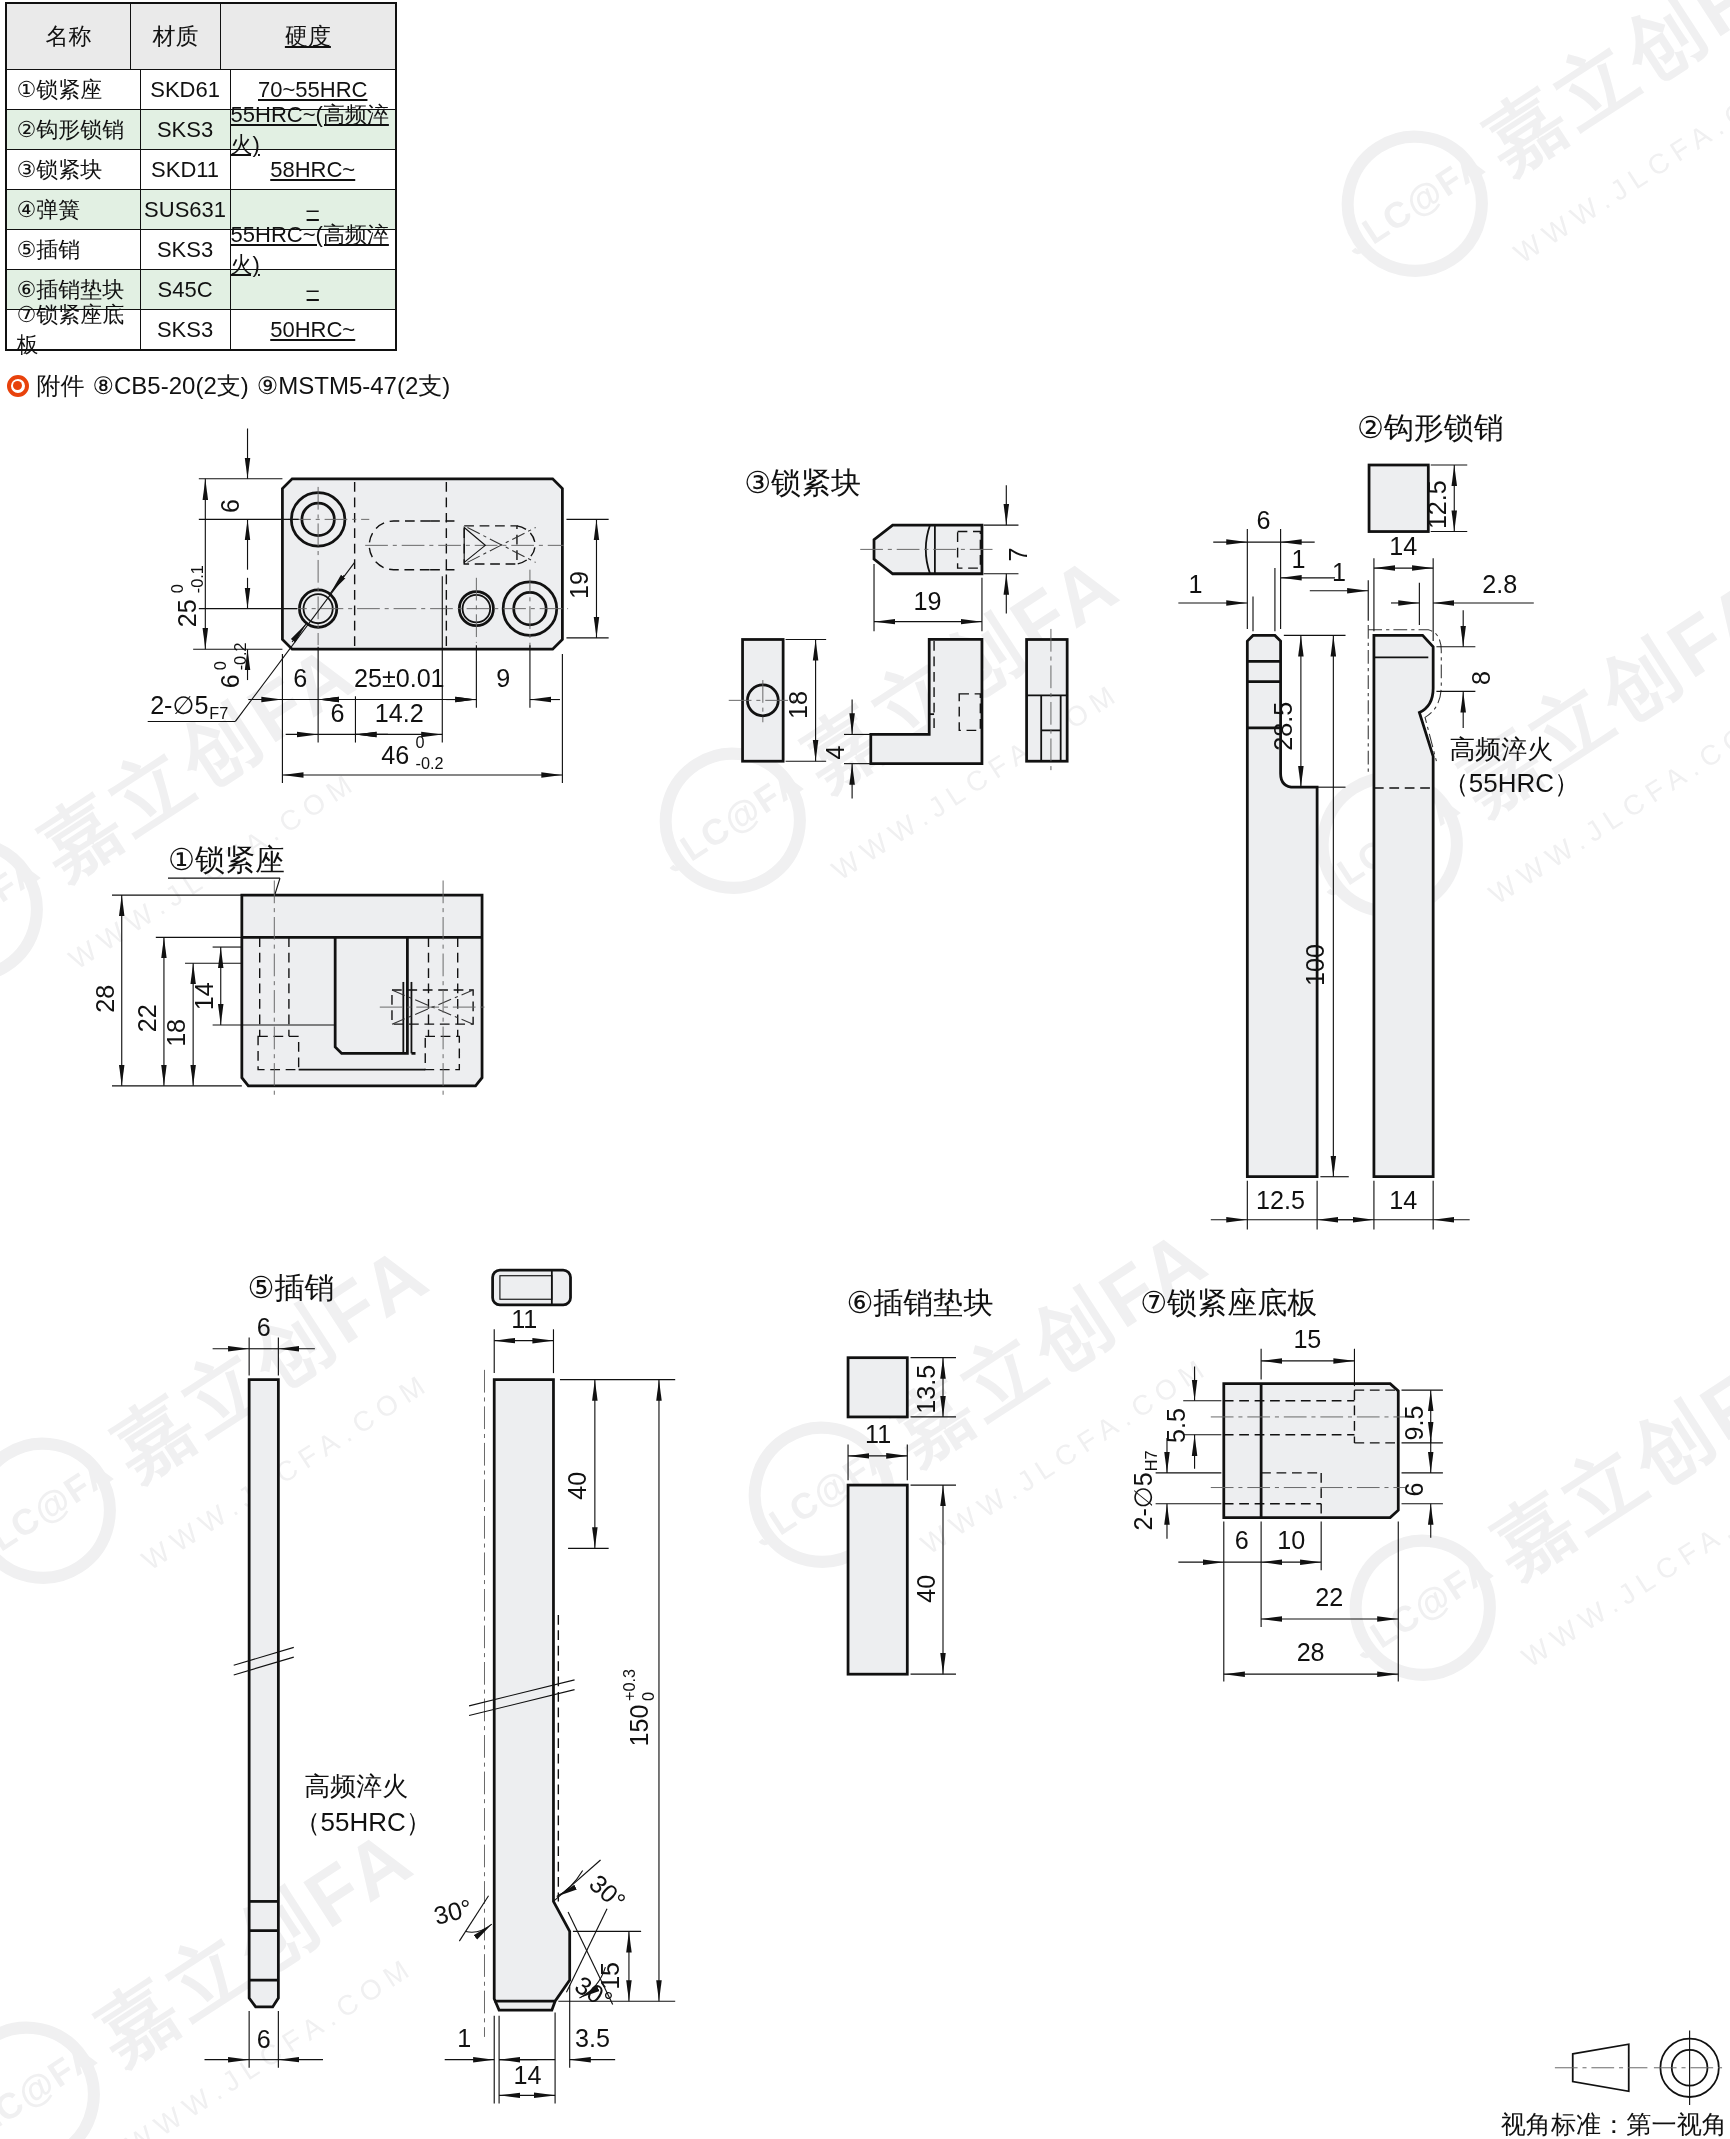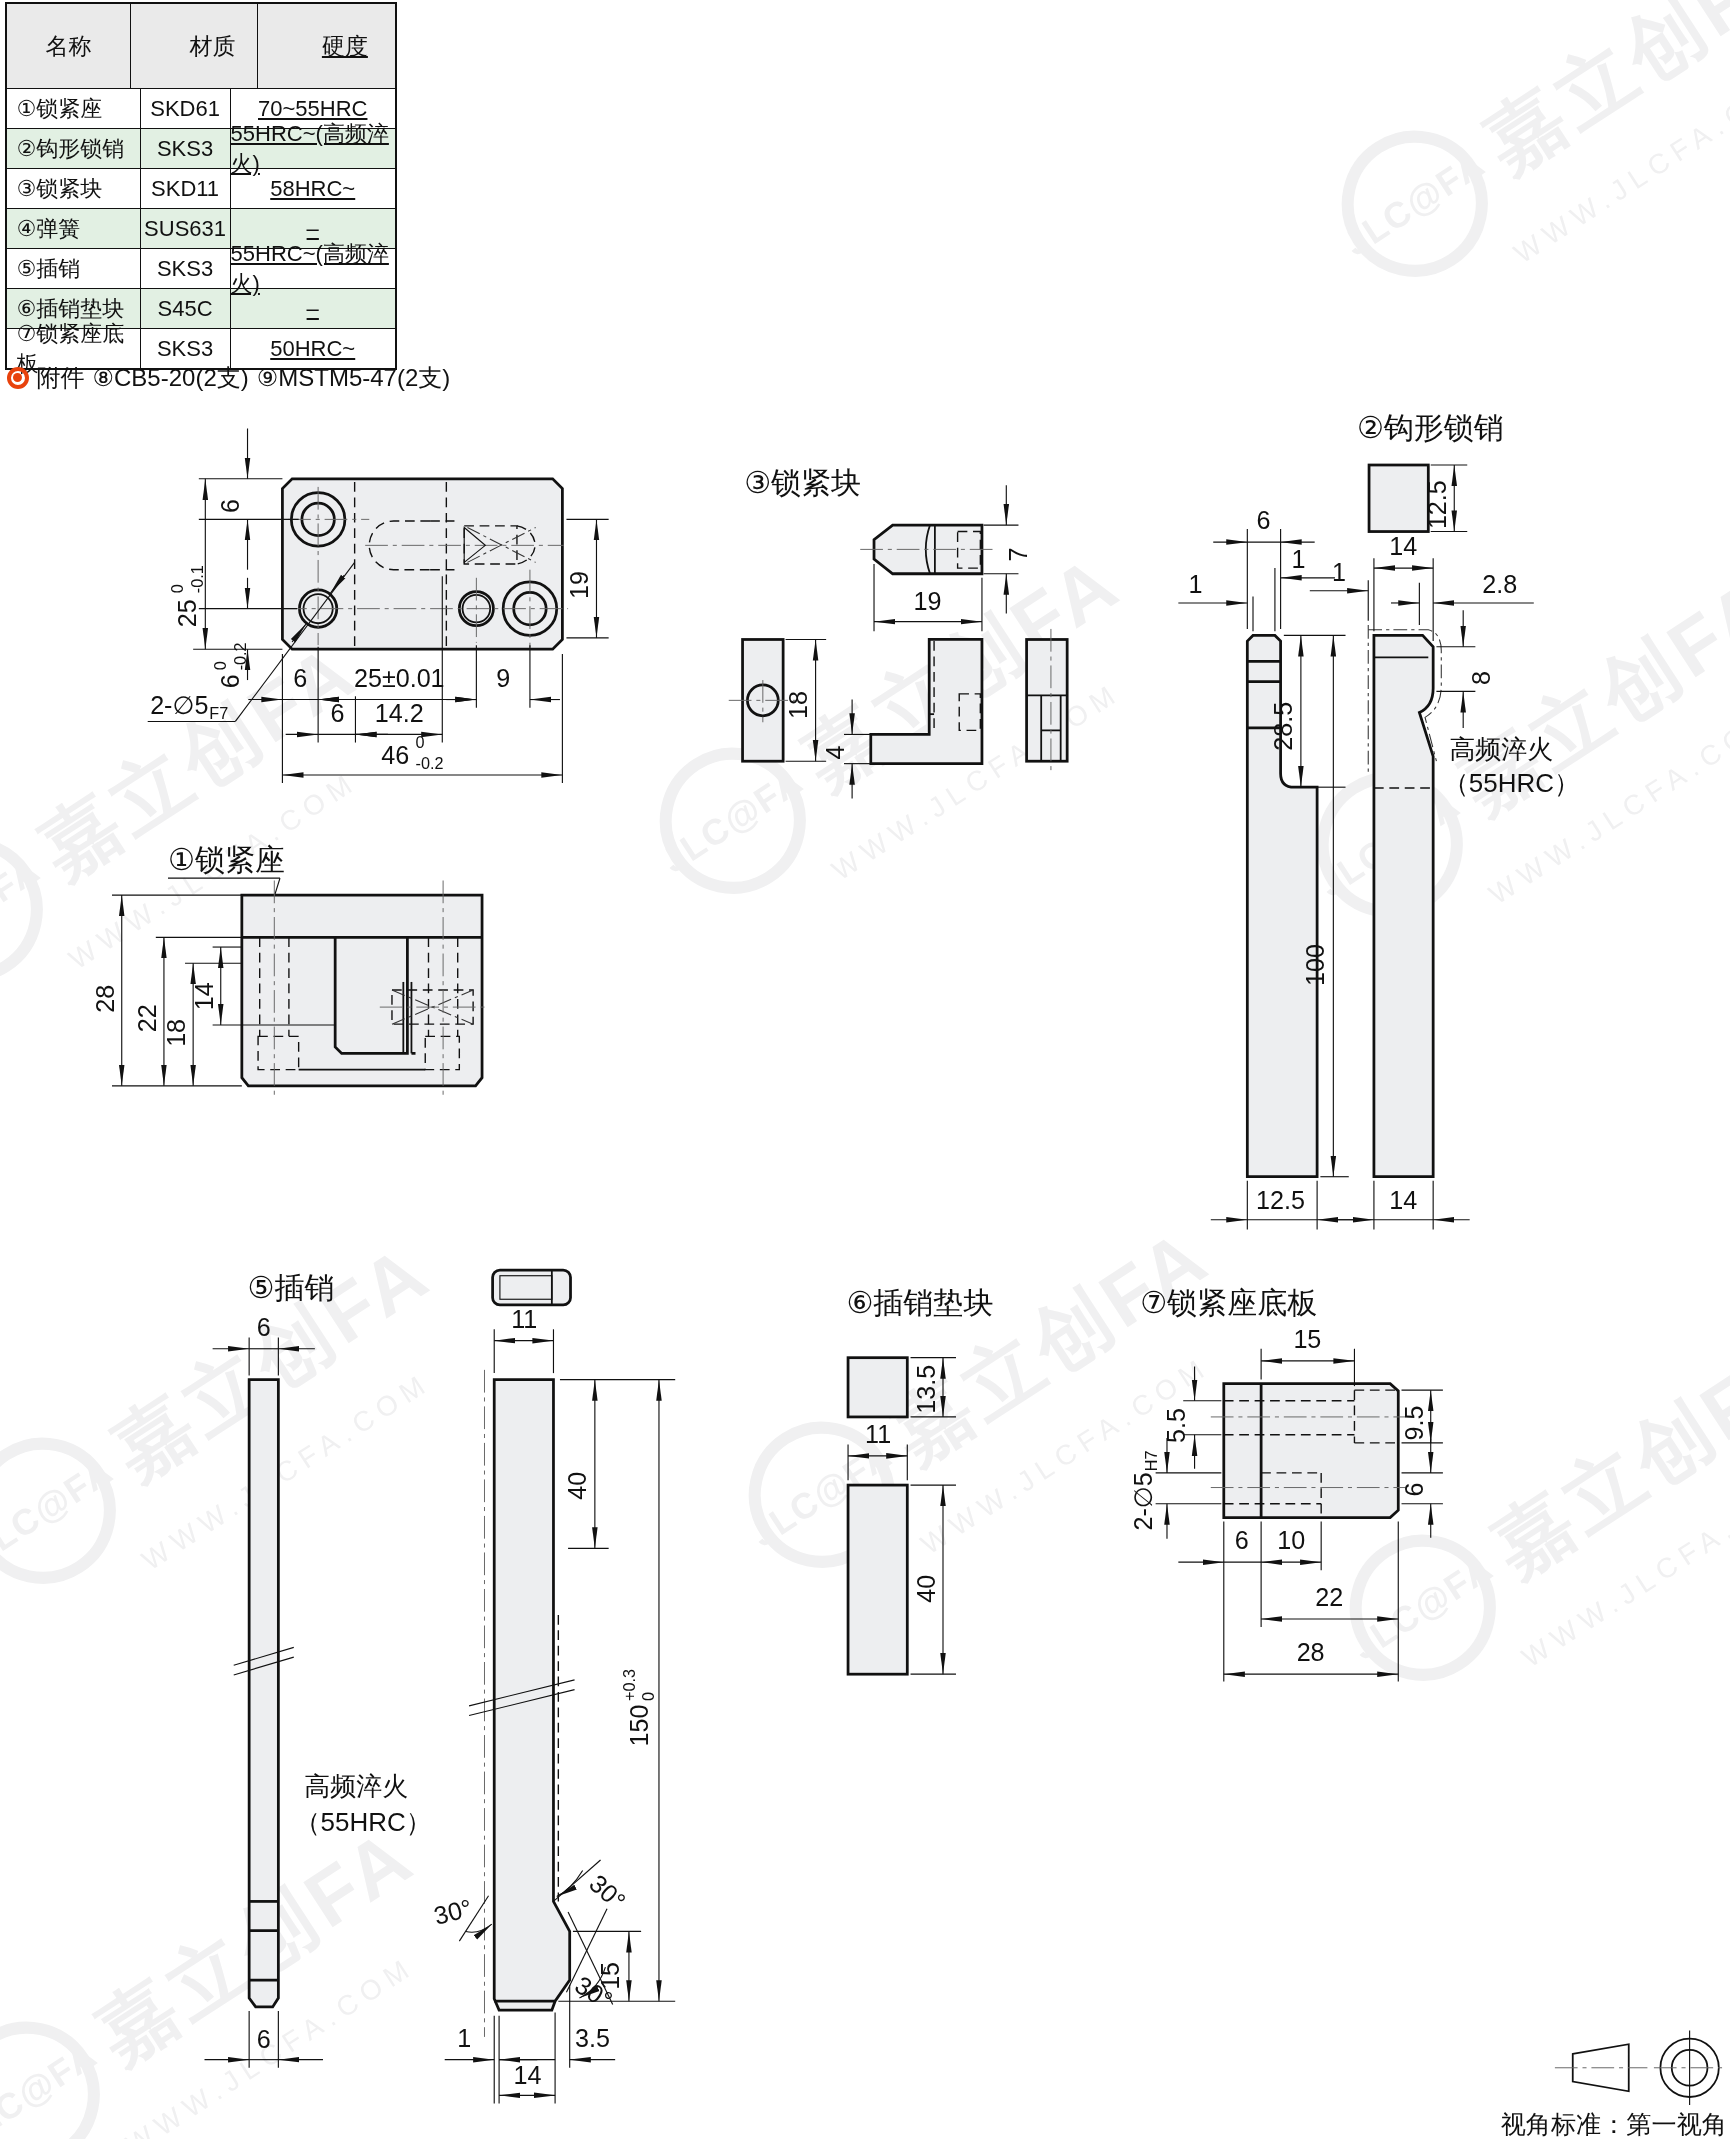--- a/index.html
+++ b/index.html
@@ -8,29 +8,29 @@
   
   .wm{position:absolute;transform:rotate(-33deg);color:#f0f0f1;z-index:1;pointer-events:none;}
   .wm-row{display:flex;align-items:center;gap:21px;}
   .wm-circle{position:relative;width:122px;height:122px;border:12px solid currentColor;border-radius:50%;flex:none;}
   .wm-logo{position:absolute;top:50%;left:50%;transform:translate(-50%,-50%);font-size:36px;font-weight:bold;font-style:normal;white-space:nowrap;letter-spacing:1.6px;}
   .wm-brand{font-size:78px;font-weight:bold;letter-spacing:4.9px;white-space:nowrap;}
   .wm-url{font-size:28px;letter-spacing:7.3px;margin:11.4px 0 0 130px;white-space:nowrap;}
   
   .tbl{position:absolute;left:4.9px;top:2.4px;width:388px;border:2px solid #111;z-index:2;background:#fff;}
   .tr{display:flex;border-top:1.6px solid #111;height:39px;}
-  .tr:first-child{border-top:none;height:84px;background:#eaeaea;gap:37px;}
+  .tr:first-child{border-top:none;height:65px;background:#eaeaea;}
   .td{display:flex;align-items:center;font-size:22px;}
   .c1{width:123px;padding-left:9.7px;border-right:1.6px solid #111;}
   .c2{width:89px;justify-content:center;border-right:1.6px solid #111;}
   .c3{flex:1;justify-content:center;text-decoration:underline;}
   .tr:first-child .td{justify-content:center;padding-left:0;font-size:23px;}
   .alt{background:#e2f0e3;}
   
-  .attach{position:absolute;left:6.5px;top:362px;display:flex;align-items:center;gap:8px;font-size:24px;z-index:2;}
+  .attach{position:absolute;left:6.5px;top:370px;display:flex;align-items:center;gap:8px;font-size:24px;z-index:2;}
   .dotico{width:14px;height:14px;border:4px solid #e8420c;border-radius:50%;position:relative;flex:none;}
   .dotico::after{content:"";position:absolute;left:2.4px;top:2.4px;width:9px;height:9px;border-radius:50%;background:#e8420c;}
   
   svg.cad{position:absolute;left:0;top:0;z-index:3;}
   .o{stroke:#111;stroke-width:3.4;fill:none;stroke-linejoin:miter;}
   .of{stroke:#111;stroke-width:3.4;fill:#edeef0;stroke-linejoin:miter;}
   .m{stroke:#111;stroke-width:2.2;fill:none;}
   .t{stroke:#111;stroke-width:1.4;fill:none;}
   .hd{stroke:#111;stroke-width:1.7;fill:none;stroke-dasharray:12 7;}
   .cl{stroke:#666;stroke-width:1.2;fill:none;stroke-dasharray:28 6 5 6;}

